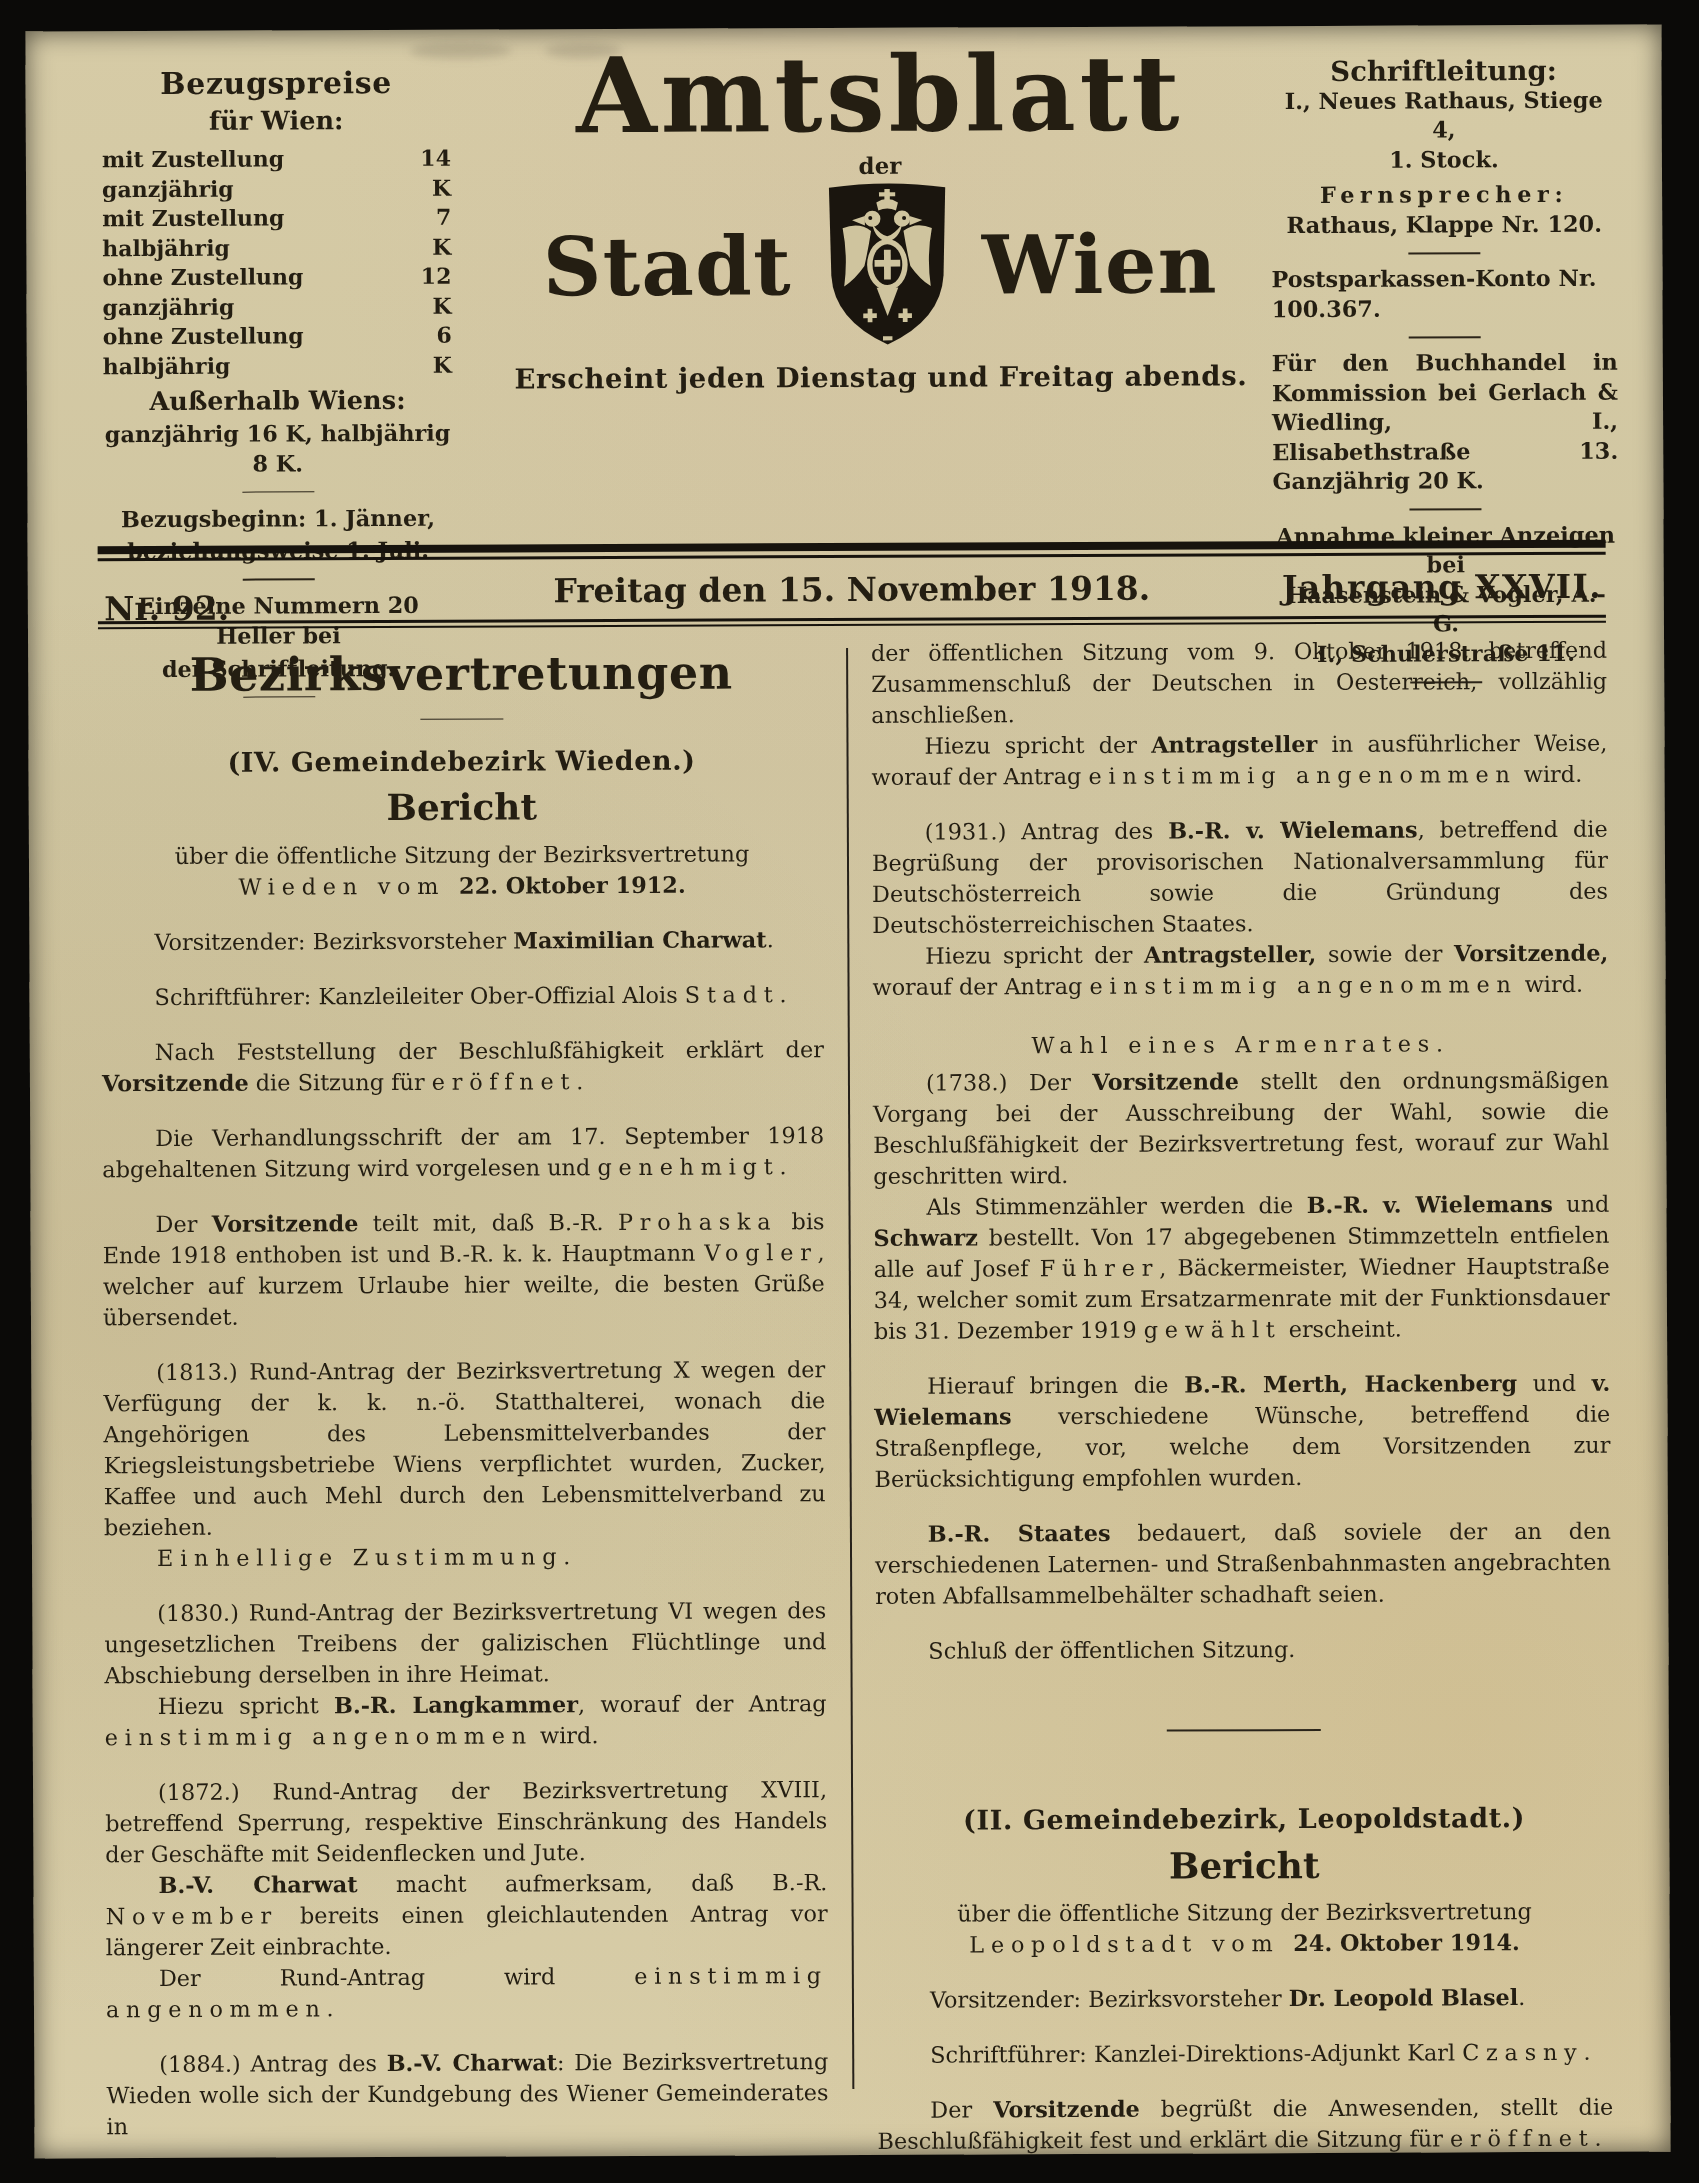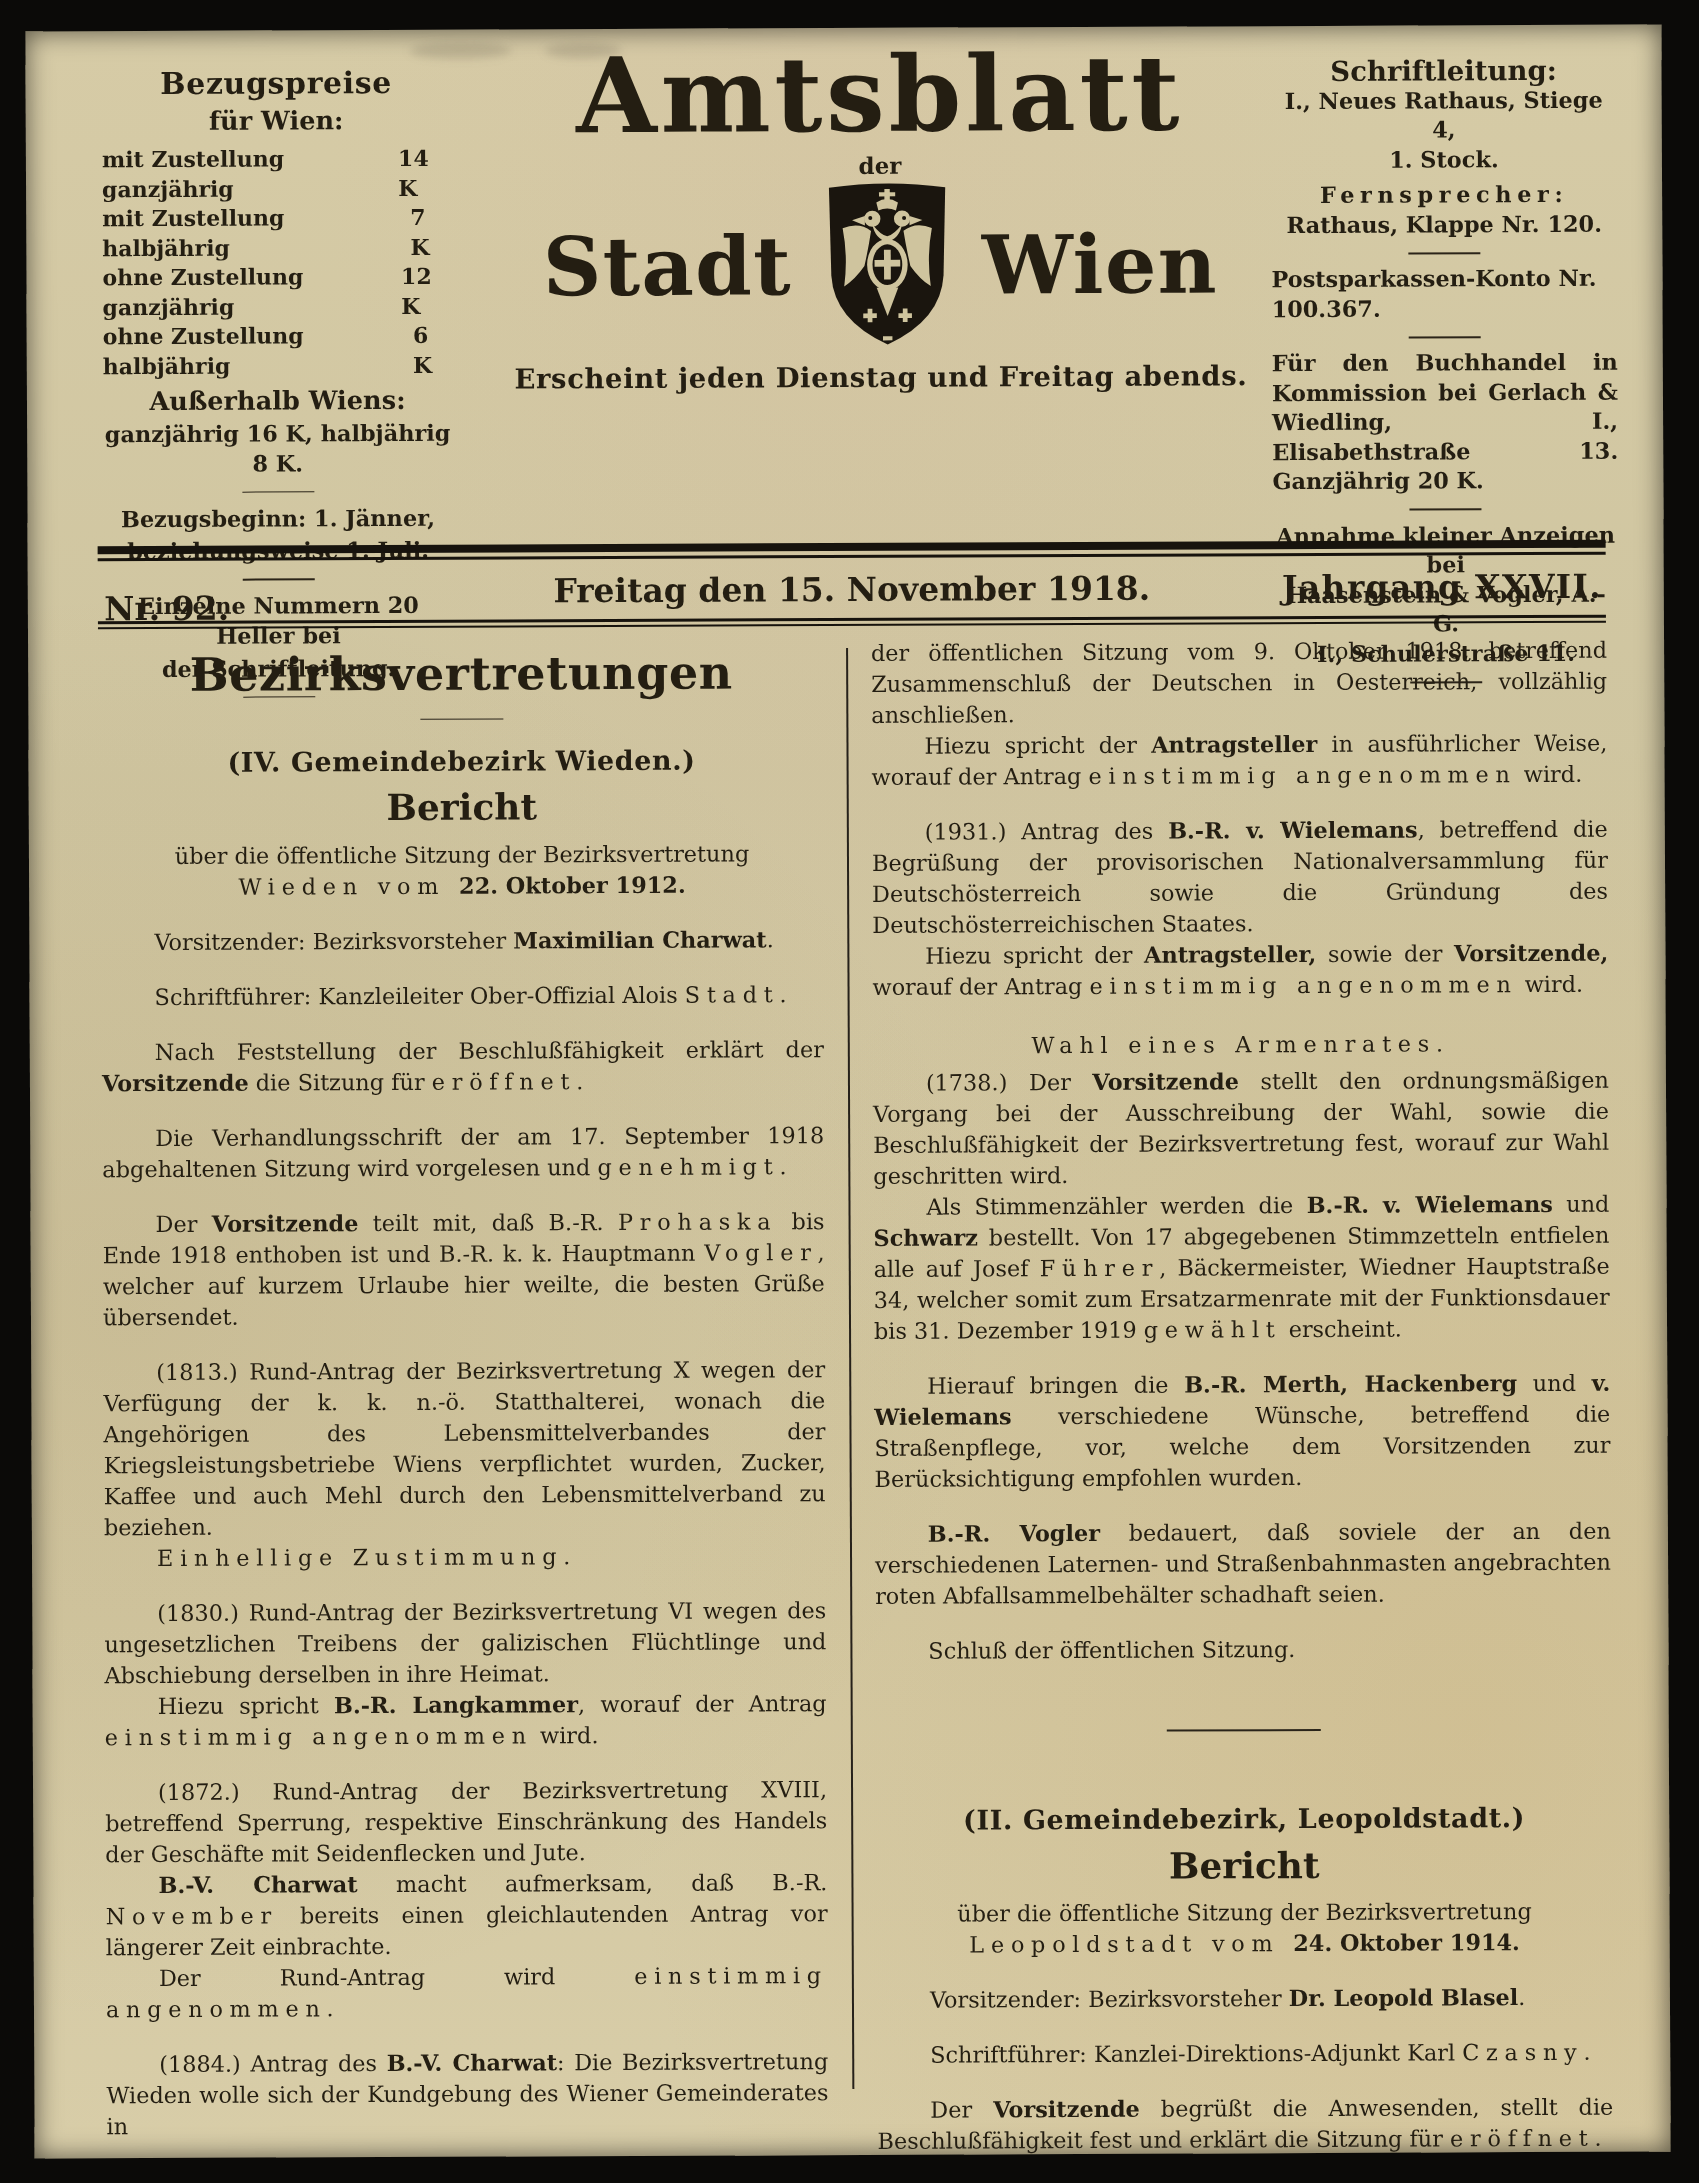--- a/index.html
+++ b/index.html
@@ -20,21 +20,21 @@
     transform:rotate(-0.25deg);
     box-shadow:0 0 25.6px rgba(0,0,0,.6) inset;
   }
   .smudge{position:absolute;background:rgba(70,65,58,.18);filter:blur(4.5px);border-radius:50%;}
   
   .box-left{position:absolute;left:76px;top:35px;width:349px;text-align:center;font-weight:700;}
   .bp-title{font-size:30px;letter-spacing:0.6px;}
   .bp-sub{font-size:25.6px;margin-top:5.1px;}
   .price-rows{margin-top:9px;font-size:22px;line-height:29.5px;text-align:left;}
   .price-row{display:flex;justify-content:space-between;}
-  .price-val{text-align:left;}
+  .price-val{text-align:right;}
   .bp-line{font-size:22.4px;line-height:30px;margin-top:2.6px;}
   .mini-rule{width:72px;height:1.9px;background:#2b2418;margin:12.8px auto 10.2px;}
   .masthead{position:absolute;left:457px;top:11.5px;width:794px;text-align:center;}
   .mast-title{font-size:104px;font-weight:700;letter-spacing:3.8px;line-height:1.05;}
   .mast-der{font-size:23px;font-weight:700;margin-top:3.8px;}
   .mast-row{display:flex;align-items:center;justify-content:center;gap:27px;margin-top:1.3px;}
   .mast-word{font-size:81px;font-weight:700;letter-spacing:1.3px;}
   .emblem{display:inline-block;width:136px;height:169px;flex:0 0 auto;}
   .mast-tagline{font-size:27.5px;font-weight:700;margin-top:11.5px;letter-spacing:0.6px;}
   .box-right{position:absolute;left:1245px;top:31px;width:346px;font-weight:700;font-size:22.4px;line-height:29.5px;text-align:center;}
@@ -210,21 +210,21 @@
     <div class="col-divider"></div>
     <div class="col col-right">
         <p class="para tight noindent"><span>der öffentlichen Sitzung vom 9. Oktober 1918, betreffend Zusammenschluß der Deutschen in Oesterreich, vollzählig anschließen.</span></p>
         <p class="para tight"><span>Hiezu spricht der </span><span class="seg-b">Antragsteller</span><span> in ausführlicher Weise, worauf der Antrag </span><span class="seg-ls">einstimmig angenommen</span><span> wird.</span></p>
         <p class="para"><span>(1931.) Antrag des </span><span class="seg-b">B.-R. v. Wielemans</span><span>, betreffend die Begrüßung der provisorischen Nationalversammlung für Deutschösterreich sowie die Gründung des Deutschösterreichischen Staates.</span></p>
         <p class="para tight"><span>Hiezu spricht der </span><span class="seg-b">Antragsteller,</span><span> sowie der </span><span class="seg-b">Vorsitzende,</span><span> worauf der Antrag </span><span class="seg-ls">einstimmig angenommen</span><span> wird.</span></p>
         <div class="spaced-head">Wahl eines Armenrates.</div>
         <p class="para tight"><span>(1738.) Der </span><span class="seg-b">Vorsitzende</span><span> stellt den ordnungsmäßigen Vorgang bei der Ausschreibung der Wahl, sowie die Beschlußfähigkeit der Bezirksvertretung fest, worauf zur Wahl geschritten wird.</span></p>
         <p class="para tight"><span>Als Stimmenzähler werden die </span><span class="seg-b">B.-R. v. Wielemans</span><span> und </span><span class="seg-b">Schwarz</span><span> bestellt. Von 17 abgegebenen Stimmzetteln entfielen alle auf Josef </span><span class="seg-ls">Führer</span><span>, Bäckermeister, Wiedner Hauptstraße 34, welcher somit zum Ersatzarmenrate mit der Funktionsdauer bis 31. Dezember 1919 </span><span class="seg-ls">gewählt</span><span> erscheint.</span></p>
         <p class="para"><span>Hierauf bringen die </span><span class="seg-b">B.-R. Merth, Hackenberg</span><span> und </span><span class="seg-b">v. Wielemans</span><span> verschiedene Wünsche, betreffend die Straßenpflege, vor, welche dem Vorsitzenden zur Berücksichtigung empfohlen wurden.</span></p>
-        <p class="para"><span class="seg-b">B.-R. Vogler</span><span> bedauert, daß soviele der an den verschiedenen Laternen- und Straßenbahnmasten angebrachten roten Abfallsammelbehälter schadhaft seien.</span></p>
+        <p class="para"><span class="seg-b">B.-R. Staates</span><span> bedauert, daß soviele der an den verschiedenen Laternen- und Straßenbahnmasten angebrachten roten Abfallsammelbehälter schadhaft seien.</span></p>
         <p class="para"><span>Schluß der öffentlichen Sitzung.</span></p>
         <div class="small-rule wide"></div>
         <div class="subhead">(II. Gemeindebezirk, Leopoldstadt.)</div>
         <div class="report-title">Bericht</div>
         <p class="center-line"><span>über die öffentliche Sitzung der Bezirksvertretung</span></p>
         <p class="center-line"><span class="seg-ls">Leopoldstadt vom </span><span class="seg-b">24. Oktober 1914.</span></p>
         <p class="para"><span>Vorsitzender: Bezirksvorsteher </span><span class="seg-b">Dr. Leopold Blasel</span><span>.</span></p>
         <p class="para"><span>Schriftführer: Kanzlei-Direktions-Adjunkt Karl </span><span class="seg-ls">Czasny</span><span>.</span></p>
         <p class="para"><span>Der </span><span class="seg-b">Vorsitzende</span><span> begrüßt die Anwesenden, stellt die Beschlußfähigkeit fest und erklärt die Sitzung für </span><span class="seg-ls">eröffnet</span><span>.</span></p>
       </div>

